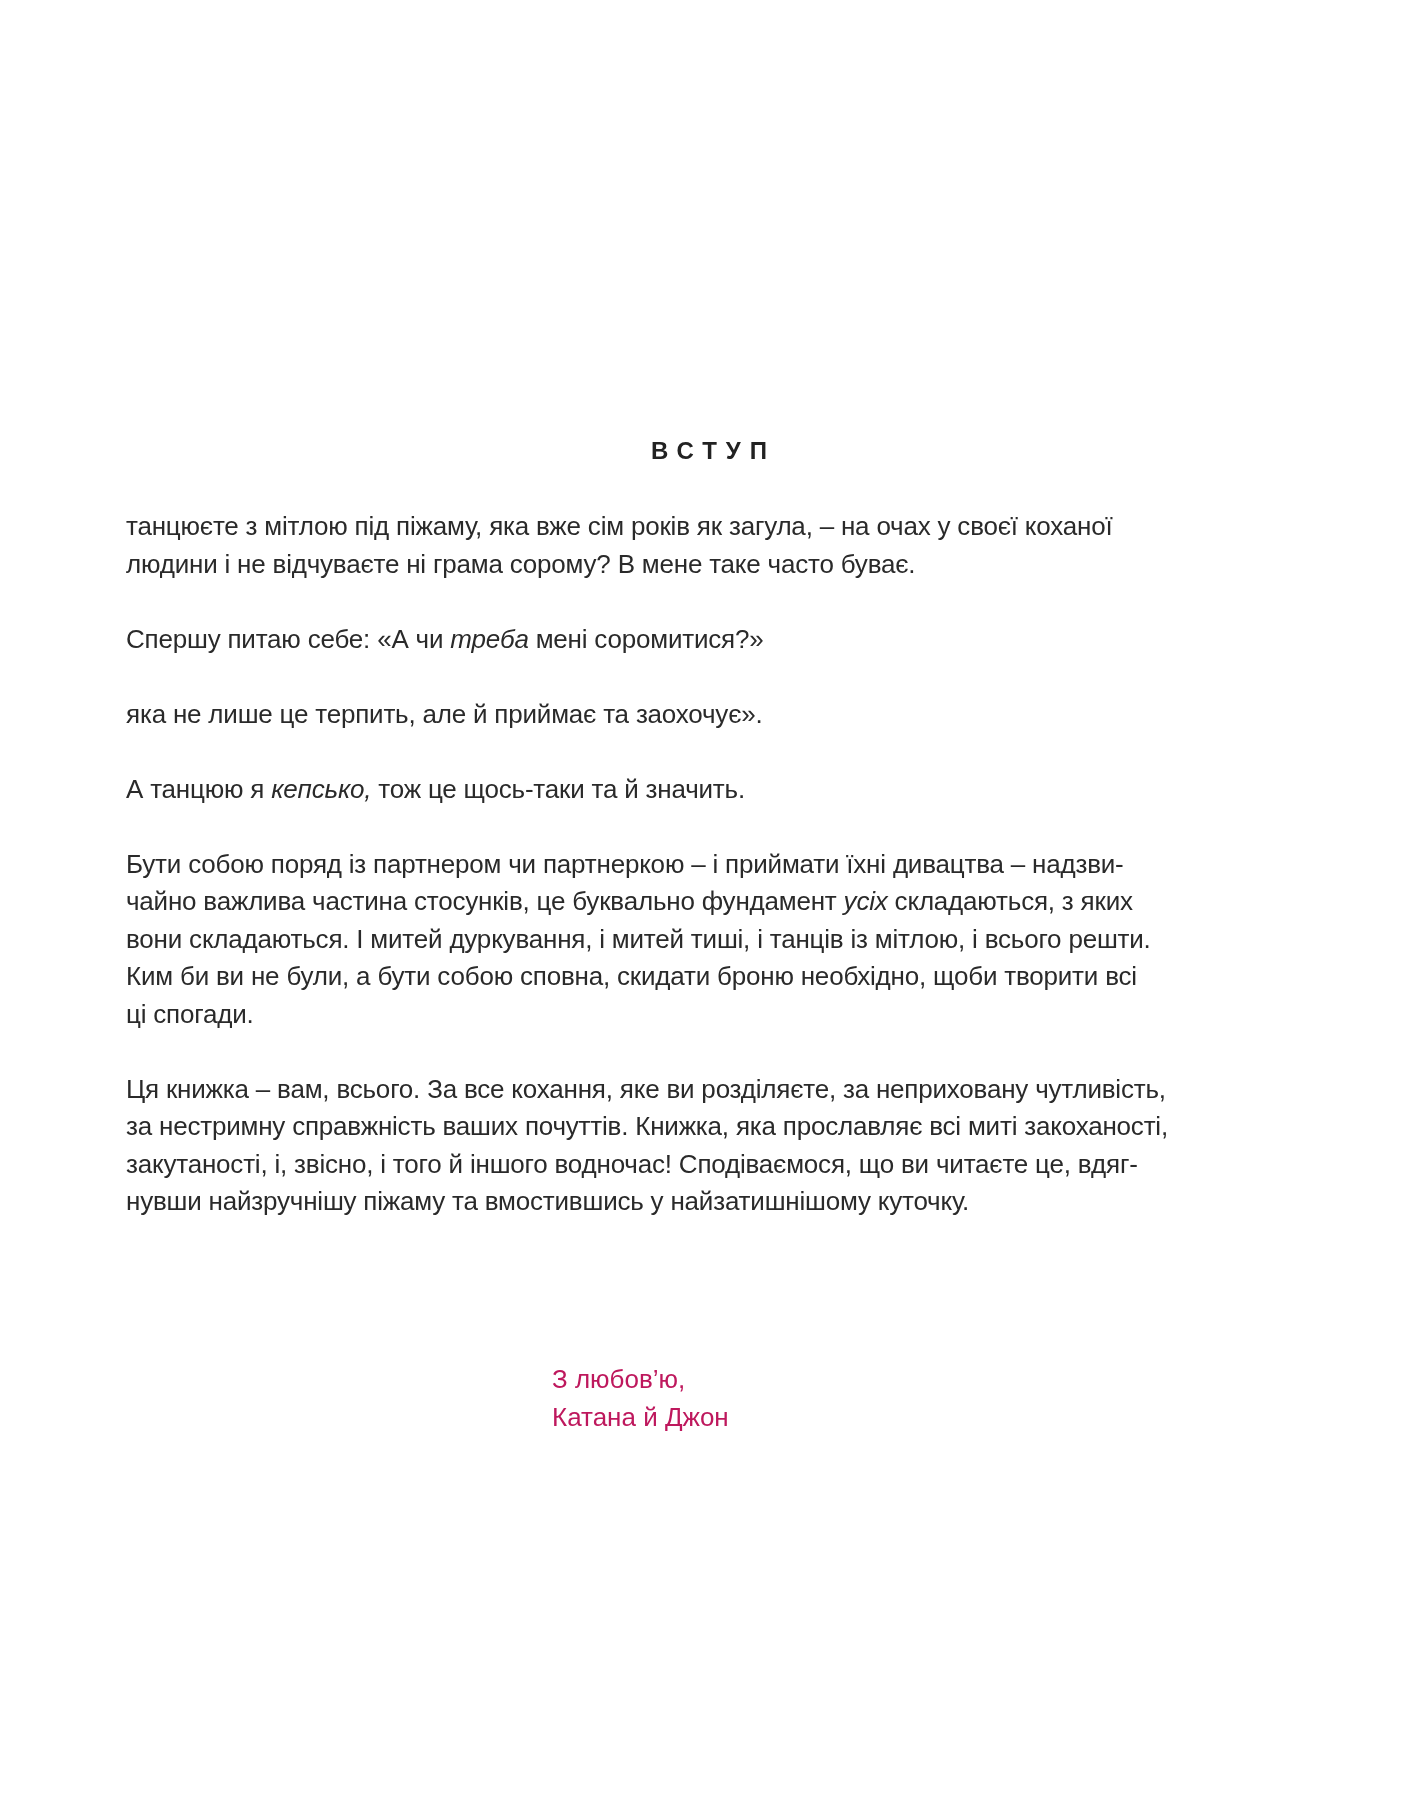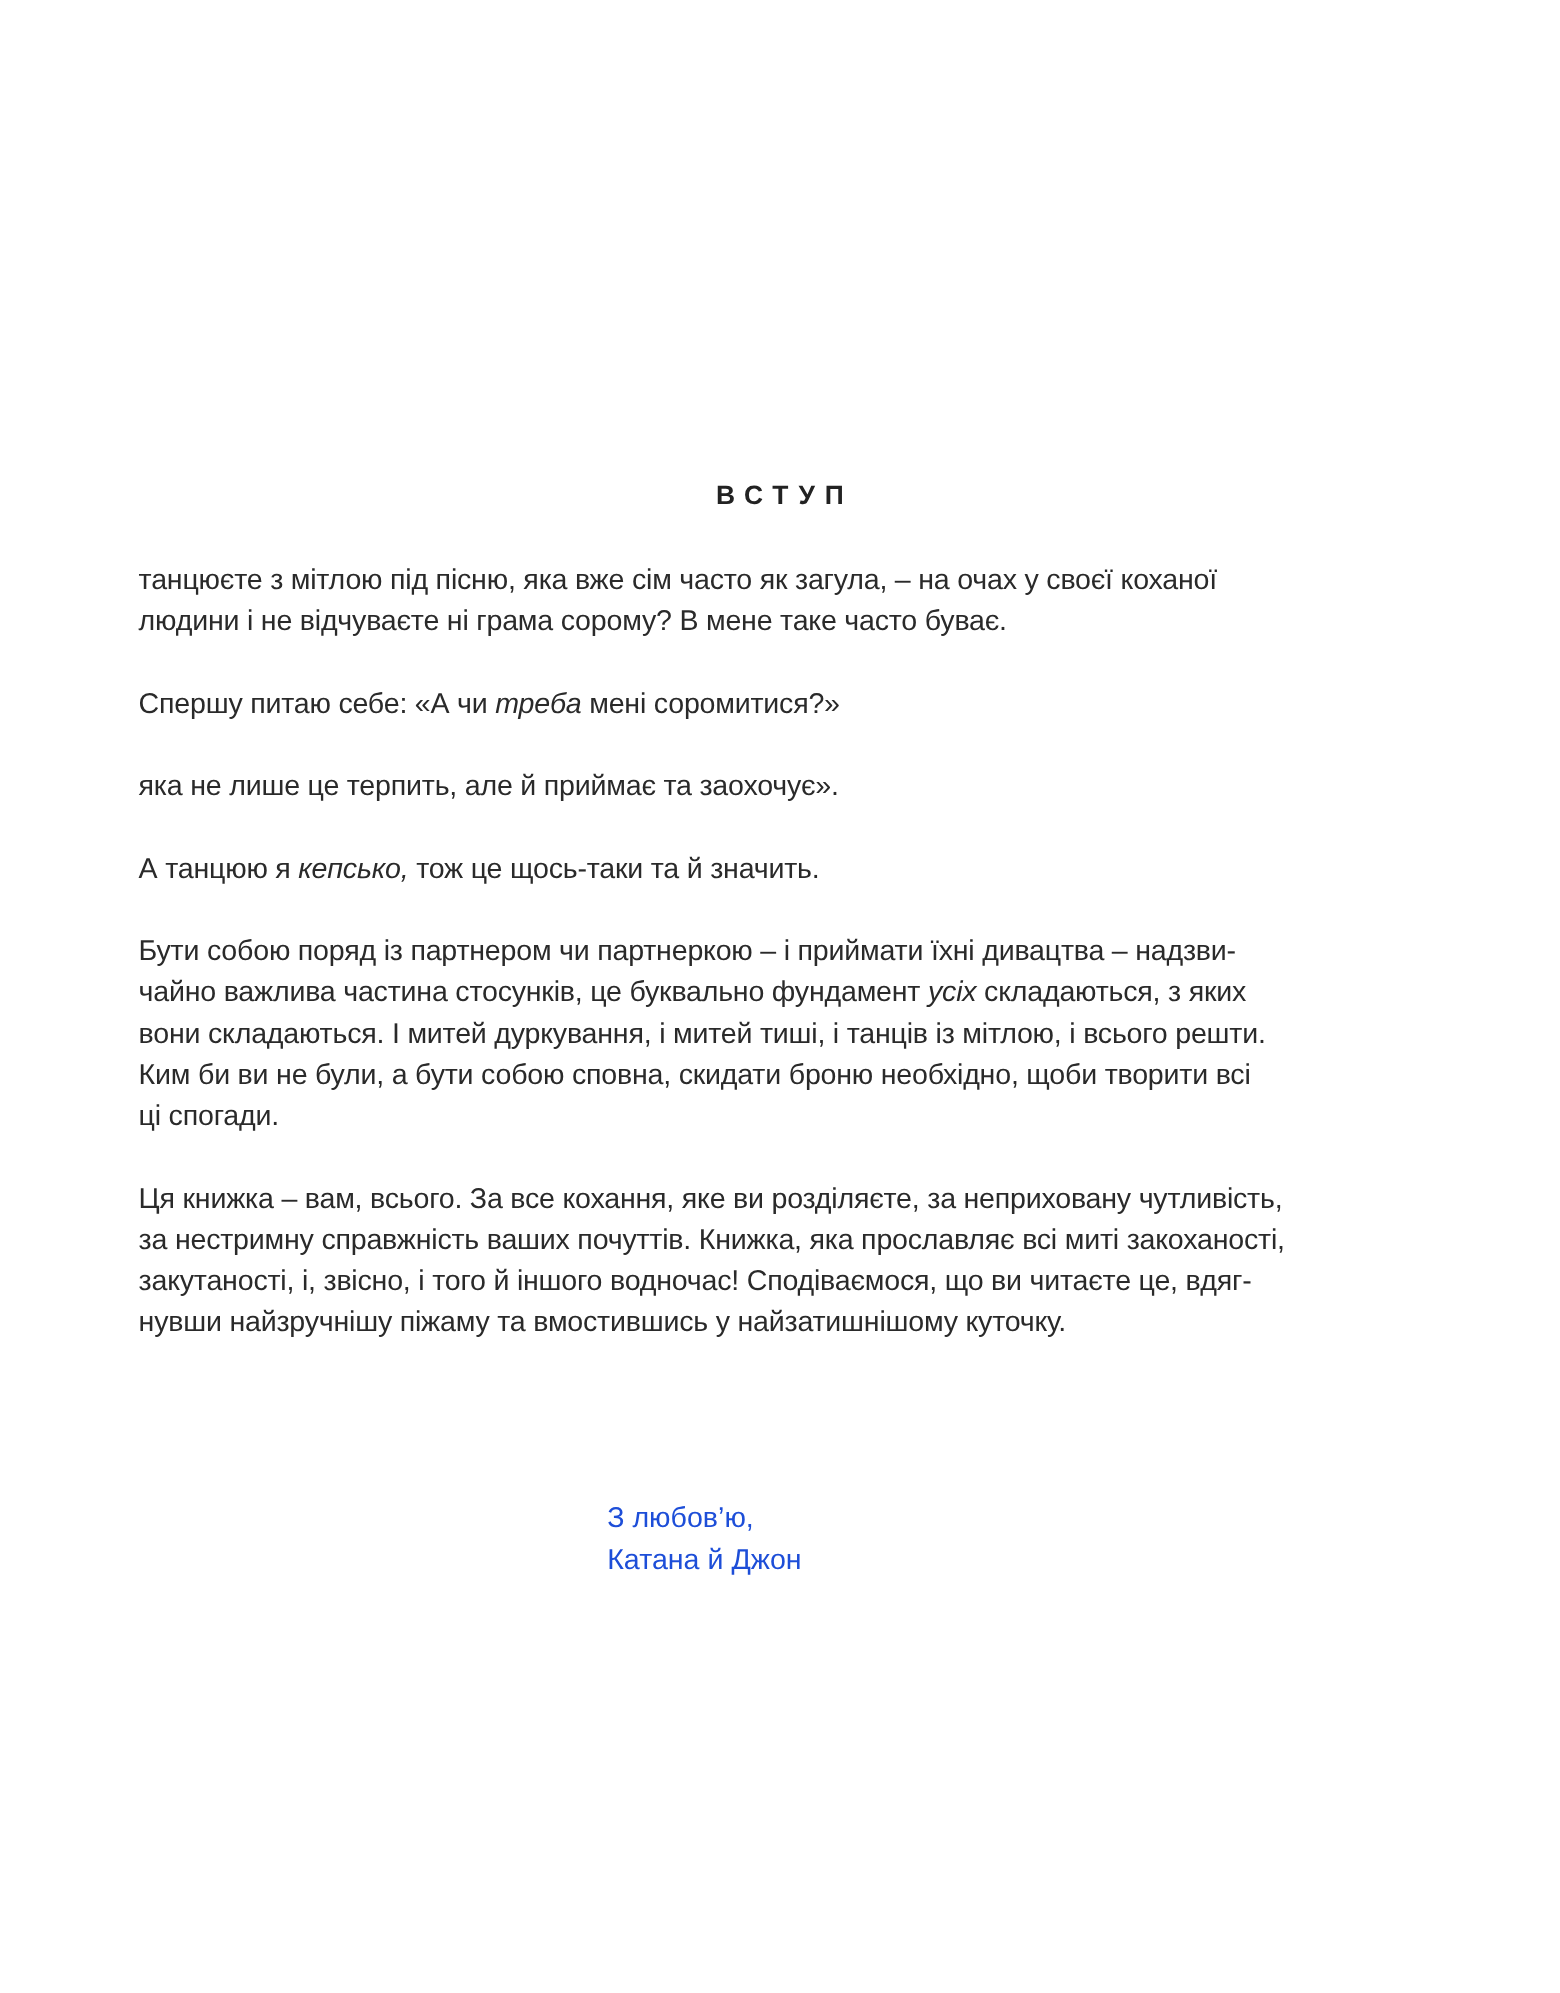--- a/index.html
+++ b/index.html
@@ -17,32 +17,32 @@
   }
   .body {
     position: absolute; left: 126px; top: 508px; width: 1150px;
     font-size: 26px; line-height: 37.5px; letter-spacing: -0.2px;
   }
   .para { margin: 0 0 37.5px 0; white-space: nowrap; }
   .line { display: block; }
   .line i { font-style: italic; text-align: center; }
   .signature {
     position: absolute; left: 552px; top: 1361px;
-    font-size: 26px; line-height: 37.5px; color: #1d4ed8;
+    font-size: 26px; line-height: 37.5px; color: #be185d;
   }
 </style>
 </head>
 <body>
 
 <div class="page">
   <div class="title">ВСТУП</div>
 
   <div class="body">
     <p class="para">
-      <span class="line">танцюєте з мітлою під пісню, яка вже сім часто як загула, – на очах у своєї коханої</span>
+      <span class="line">танцюєте з мітлою під піжаму, яка вже сім років як загула, – на очах у своєї коханої</span>
       <span class="line">людини і не відчуваєте ні грама сорому? В мене таке часто буває.</span>
     </p>
     <p class="para">
       <span class="line"><span>Спершу питаю себе: «А чи </span><i>треба</i><span> мені соромитися?»</span></span>
     </p>
     <p class="para">
       <span class="line">яка не лише це терпить, але й приймає та заохочує».</span>
     </p>
     <p class="para">
       <span class="line"><span>А танцюю я </span><i>кепсько,</i><span> тож це щось-таки та й значить.</span></span>

